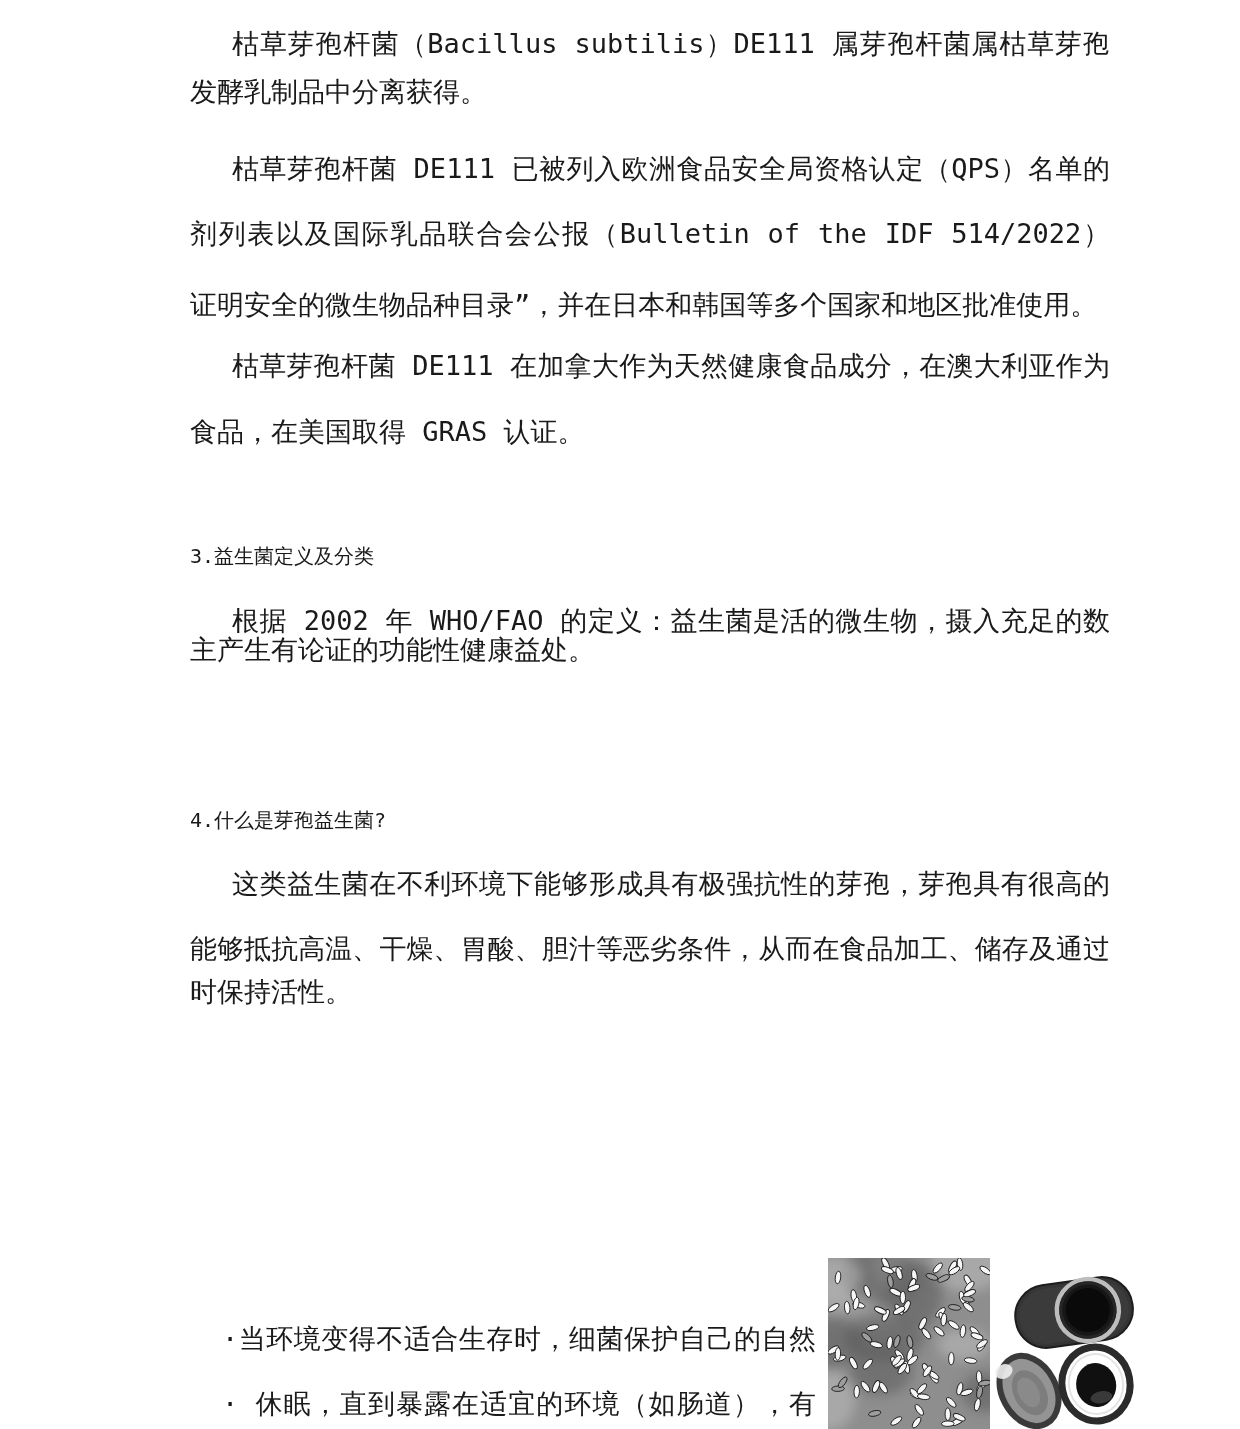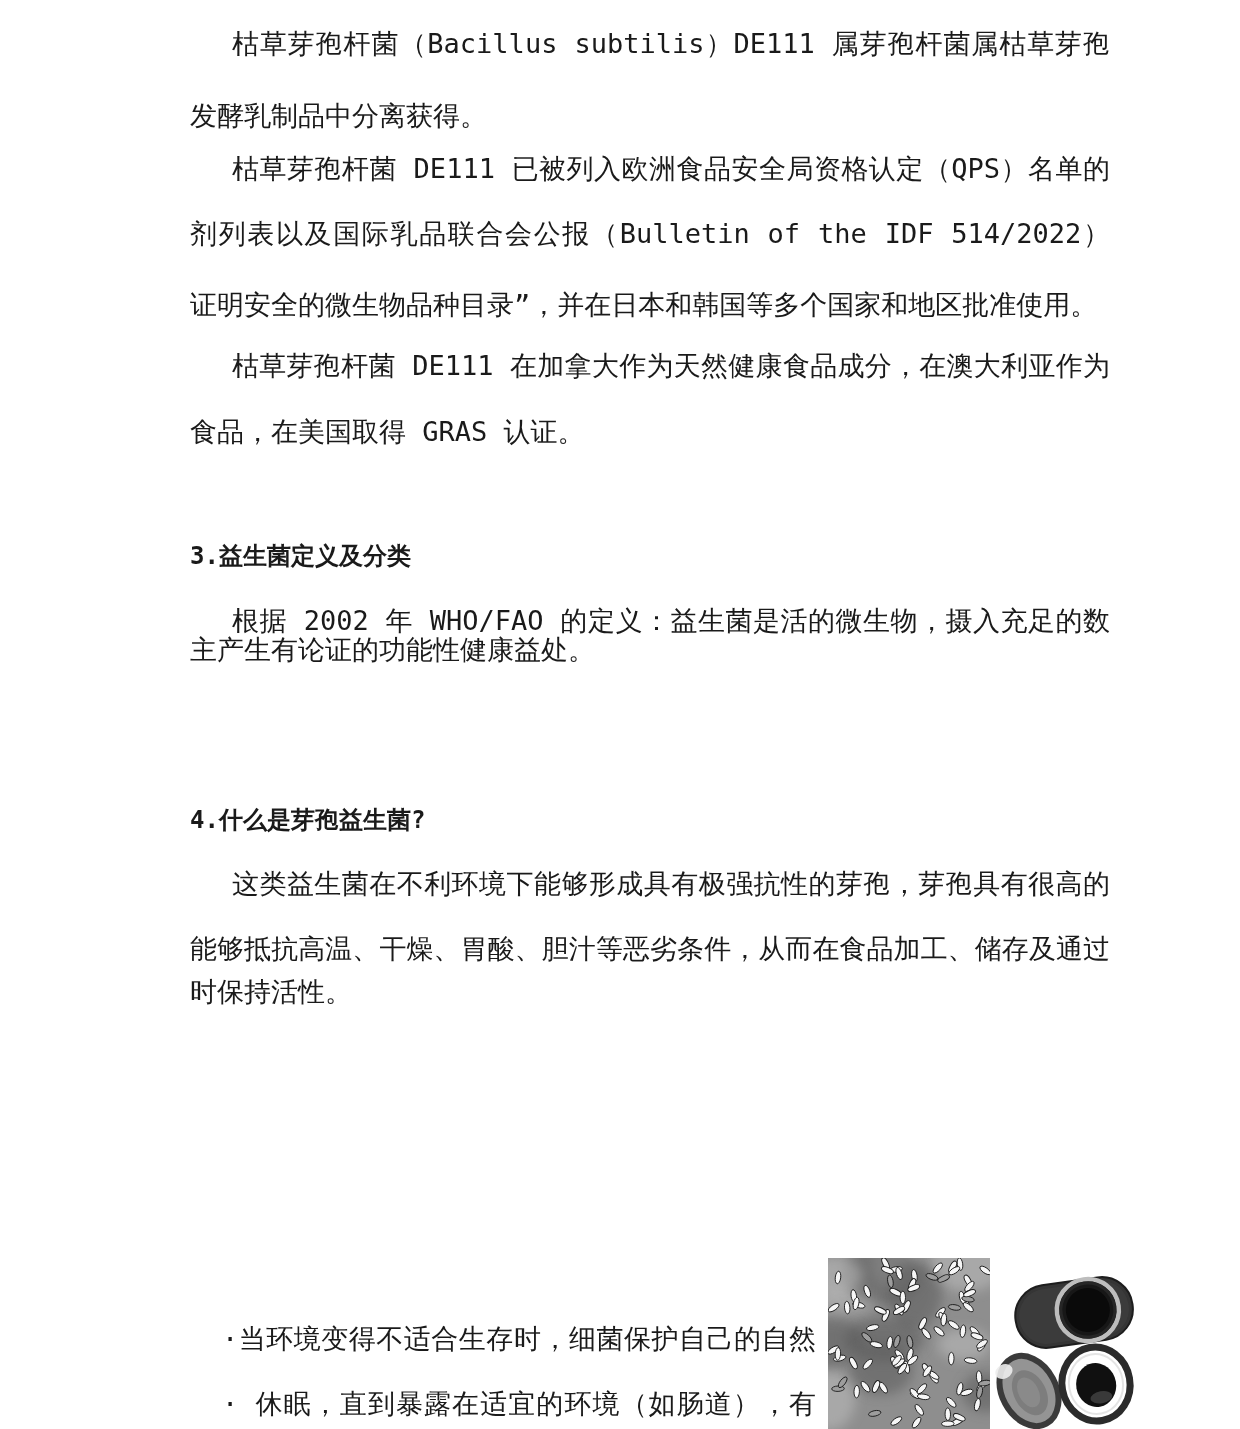--- a/index.html
+++ b/index.html
@@ -12,34 +12,34 @@
     color:#1a1a1a;
   }
   .line{
     position:absolute;left:190px;width:920px;
     height:40px;line-height:40px;font-size:27px;
     overflow:hidden;
   }
   .just{text-align:justify;text-align-last:justify;}
   .lastline{white-space:nowrap;text-align:left;}
   .indent{text-indent:42px;}
-  .heading{font-weight:bold;font-size:24px;white-space:nowrap;}
+  .heading{font-weight:normal;font-size:20px;white-space:nowrap;}
   .bullet{left:222px;width:594px;}
   .lat-i{}
   .fig{position:absolute;display:block;}
   #micro-fig{left:828px;top:1258px;width:162px;height:171px;}
   #spore-fig{left:995px;top:1258px;width:160px;height:171px;}
 </style>
 </head>
 <body>
 
 <div class="page">
 
   <div class="line just indent" style="top:24px"><span>枯草芽孢杆菌（</span><span class="lat-i">Bacillus subtilis</span><span>）DE111 属芽孢杆菌属枯草芽孢杆菌种，从传统</span></div>
-  <div class="line lastline" style="top:96px">发酵乳制品中分离获得。</div>
+  <div class="line lastline" style="top:72px">发酵乳制品中分离获得。</div>
 
   <div class="line just indent" style="top:149px">枯草芽孢杆菌 DE111 已被列入欧洲食品安全局资格认定（QPS）名单的推荐生物制</div>
   <div class="line just" style="top:214px">剂列表以及国际乳品联合会公报（Bulletin of the IDF 514/2022）的“在发酵食品中</div>
   <div class="line lastline" style="top:285px">证明安全的微生物品种目录”，并在日本和韩国等多个国家和地区批准使用。</div>
 
   <div class="line just indent" style="top:346px">枯草芽孢杆菌 DE111 在加拿大作为天然健康食品成分，在澳大利亚作为健康相关</div>
   <div class="line lastline" style="top:412px">食品，在美国取得 GRAS 认证。</div>
 
   <div class="line heading" style="top:536px">3.益生菌定义及分类</div>
 

